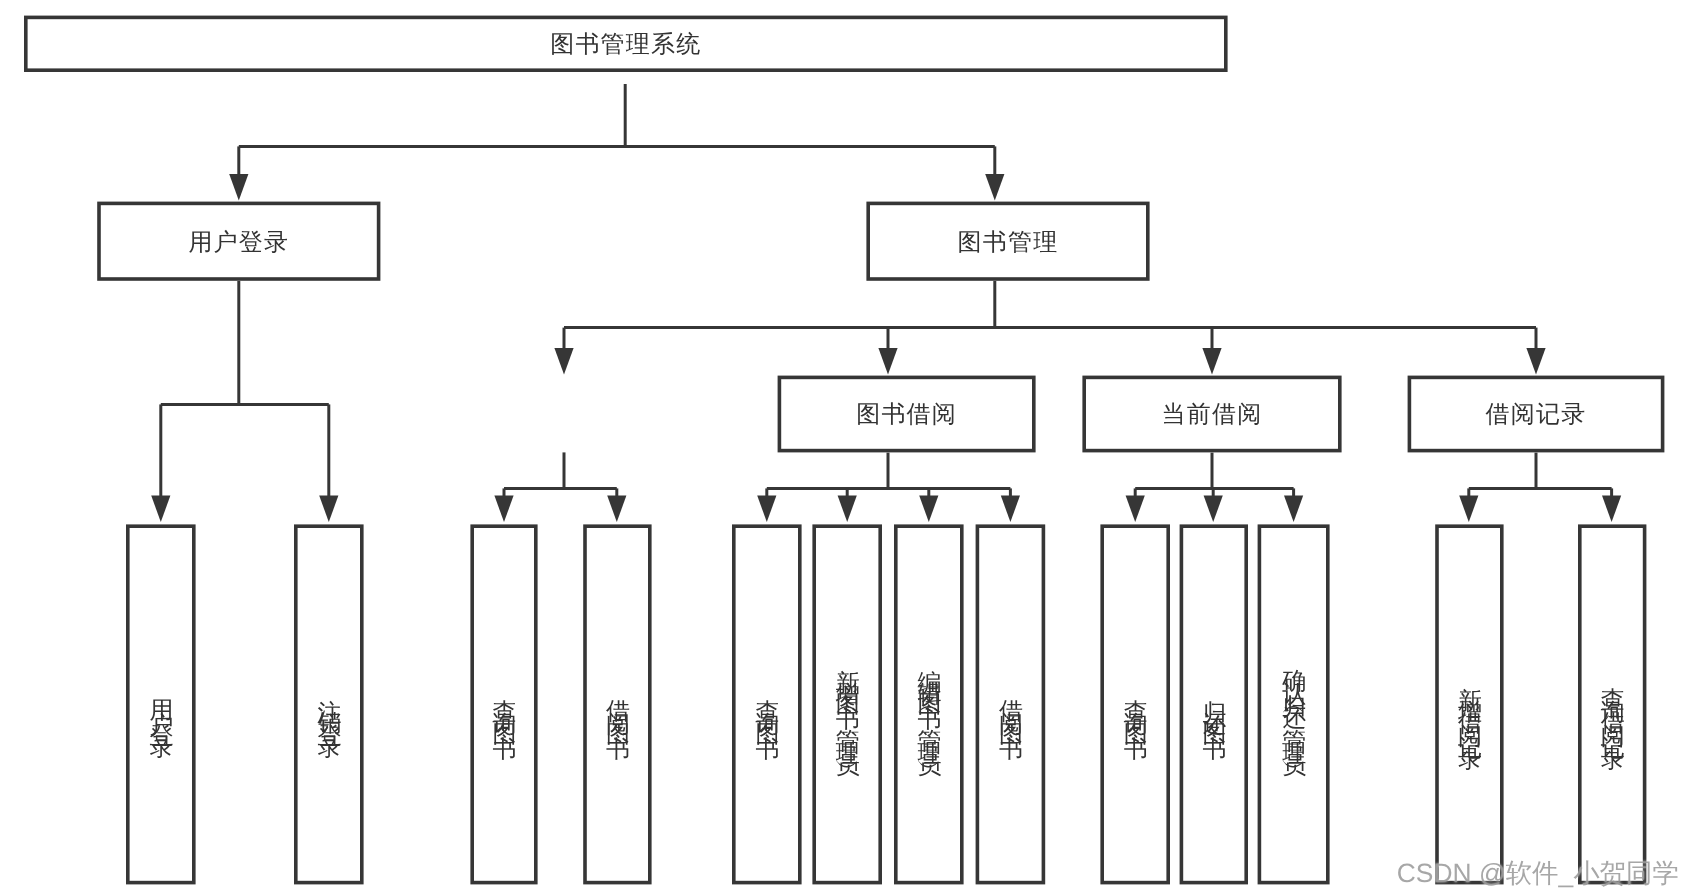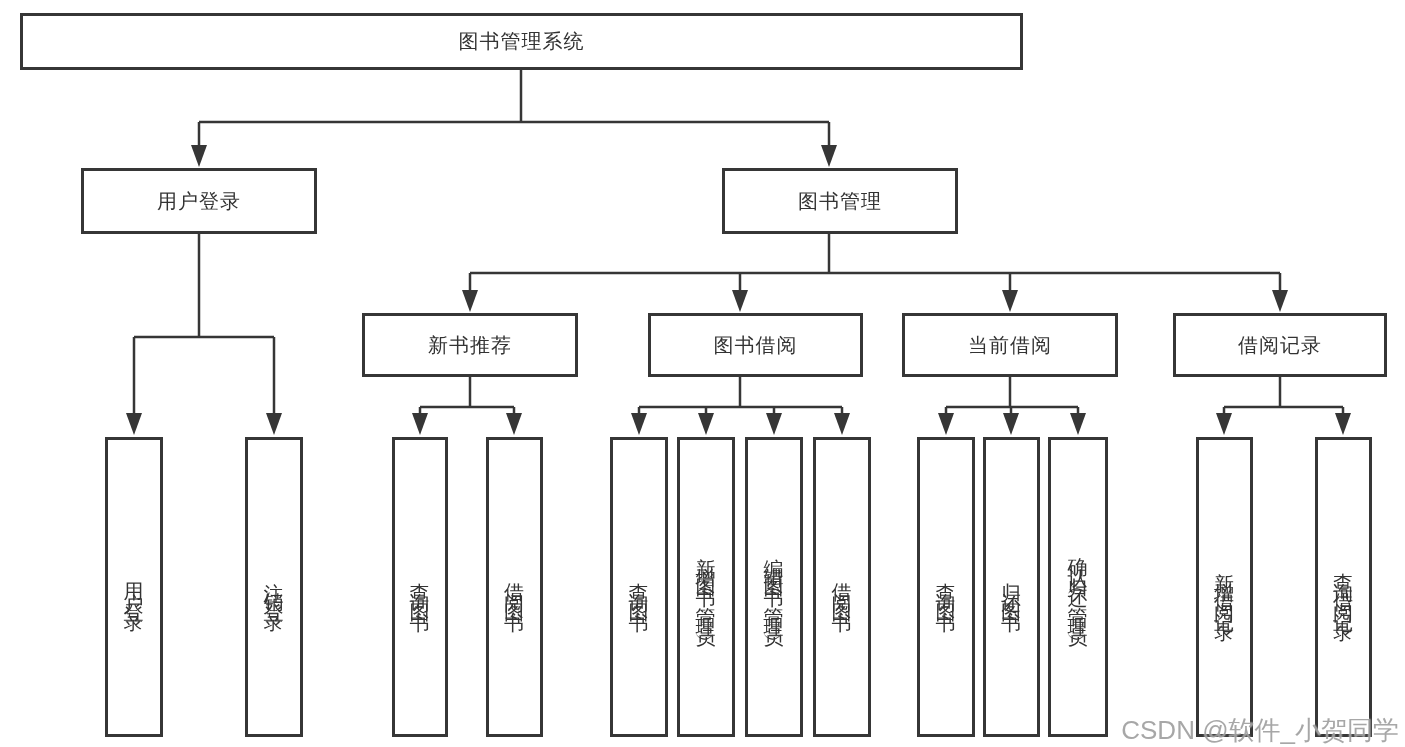--- a/index.html
+++ b/index.html
@@ -42,21 +42,21 @@
     font-size: 20px;
     letter-spacing: 10px;
     line-height: 1;
     color: #333333;
   }
   .watermark {
     position: absolute;
     right: 6px;
     top: 713px;
     z-index: 3;
-    font-size: 26px;
+    font-size: 22px;
     color: rgba(148,148,148,0.82);
     text-shadow: 0 0 2px rgba(255,255,255,0.9);
     white-space: nowrap;
   }
 </style>
 </head>
 <body>
 
 <div class="stage">
 
@@ -129,26 +129,25 @@
     <g>
       <path d="M1280,377 V407"></path>
       <path d="M1224,407 H1343"></path>
       <path d="M1224,407 V417"></path>
       <path d="M1343,407 V417"></path>
       <polygon points="1216,413 1232,413 1224,435" fill="#363636" stroke="none"></polygon>
       <polygon points="1335,413 1351,413 1343,435" fill="#363636" stroke="none"></polygon>
     </g>
   </svg>
 
-  <div class="node hbox" style="left:20px; top:13px; width:1003px; height:57px;">图书管理系统</div>
+  <div class="node hbox" style="left:20px; top:13px; width:1003px; height:47px;">图书管理系统</div>
 
   <div class="node hbox" style="left:81px; top:168px; width:236px; height:66px;">用户登录</div>
   <div class="node hbox" style="left:711px; top:168px; width:236px; height:66px;margin-left:11px;">图书管理</div>
 
-  <div class="node hbox" style="left:362px; top:313px; width:216px; height:64px;">新书推荐</div>
   <div class="node hbox" style="left:632px; top:313px; width:215px; height:64px;margin-left:16px;">图书借阅</div>
   <div class="node hbox" style="left:1173px; top:313px; width:214px; height:64px;">借阅记录</div>
   <div class="node hbox" style="left:902px; top:313px; width:216px; height:64px;">当前借阅</div>
 
   <div class="node vbox" style="left:105px; top:437px; width:58px; height:300px;">
     <span class="vtext">用户登录</span>
   </div>
   <div class="node vbox" style="left:245px; top:437px; width:58px; height:300px;">
     <span class="vtext">注销登录</span>
   </div>

